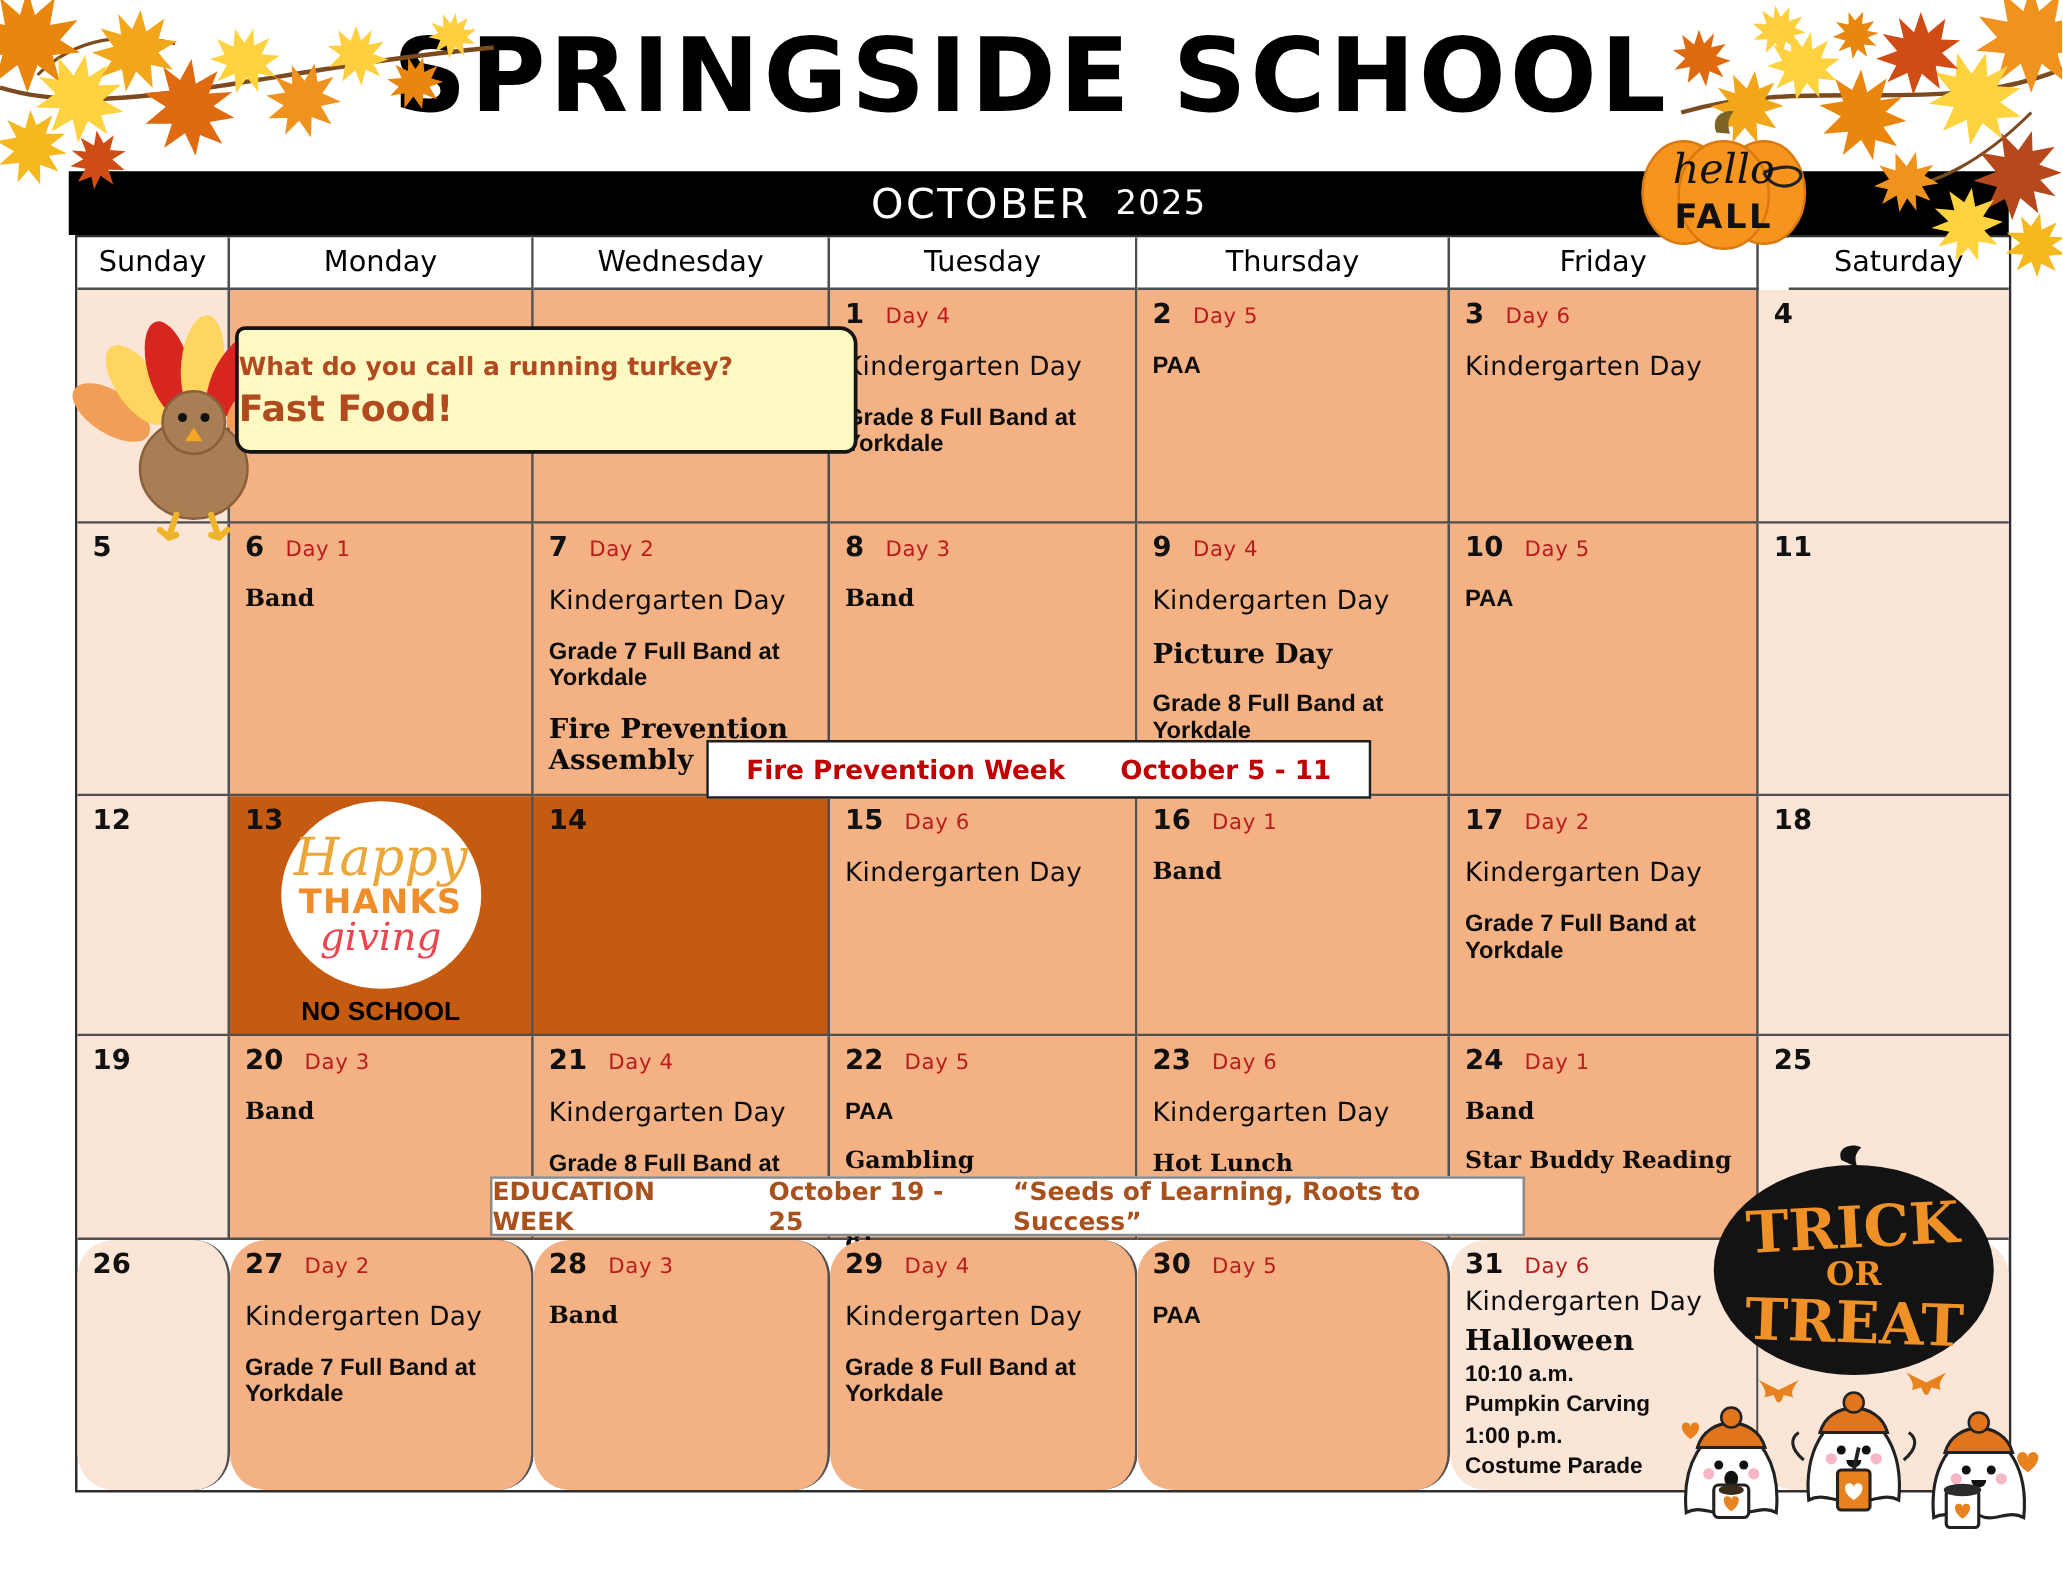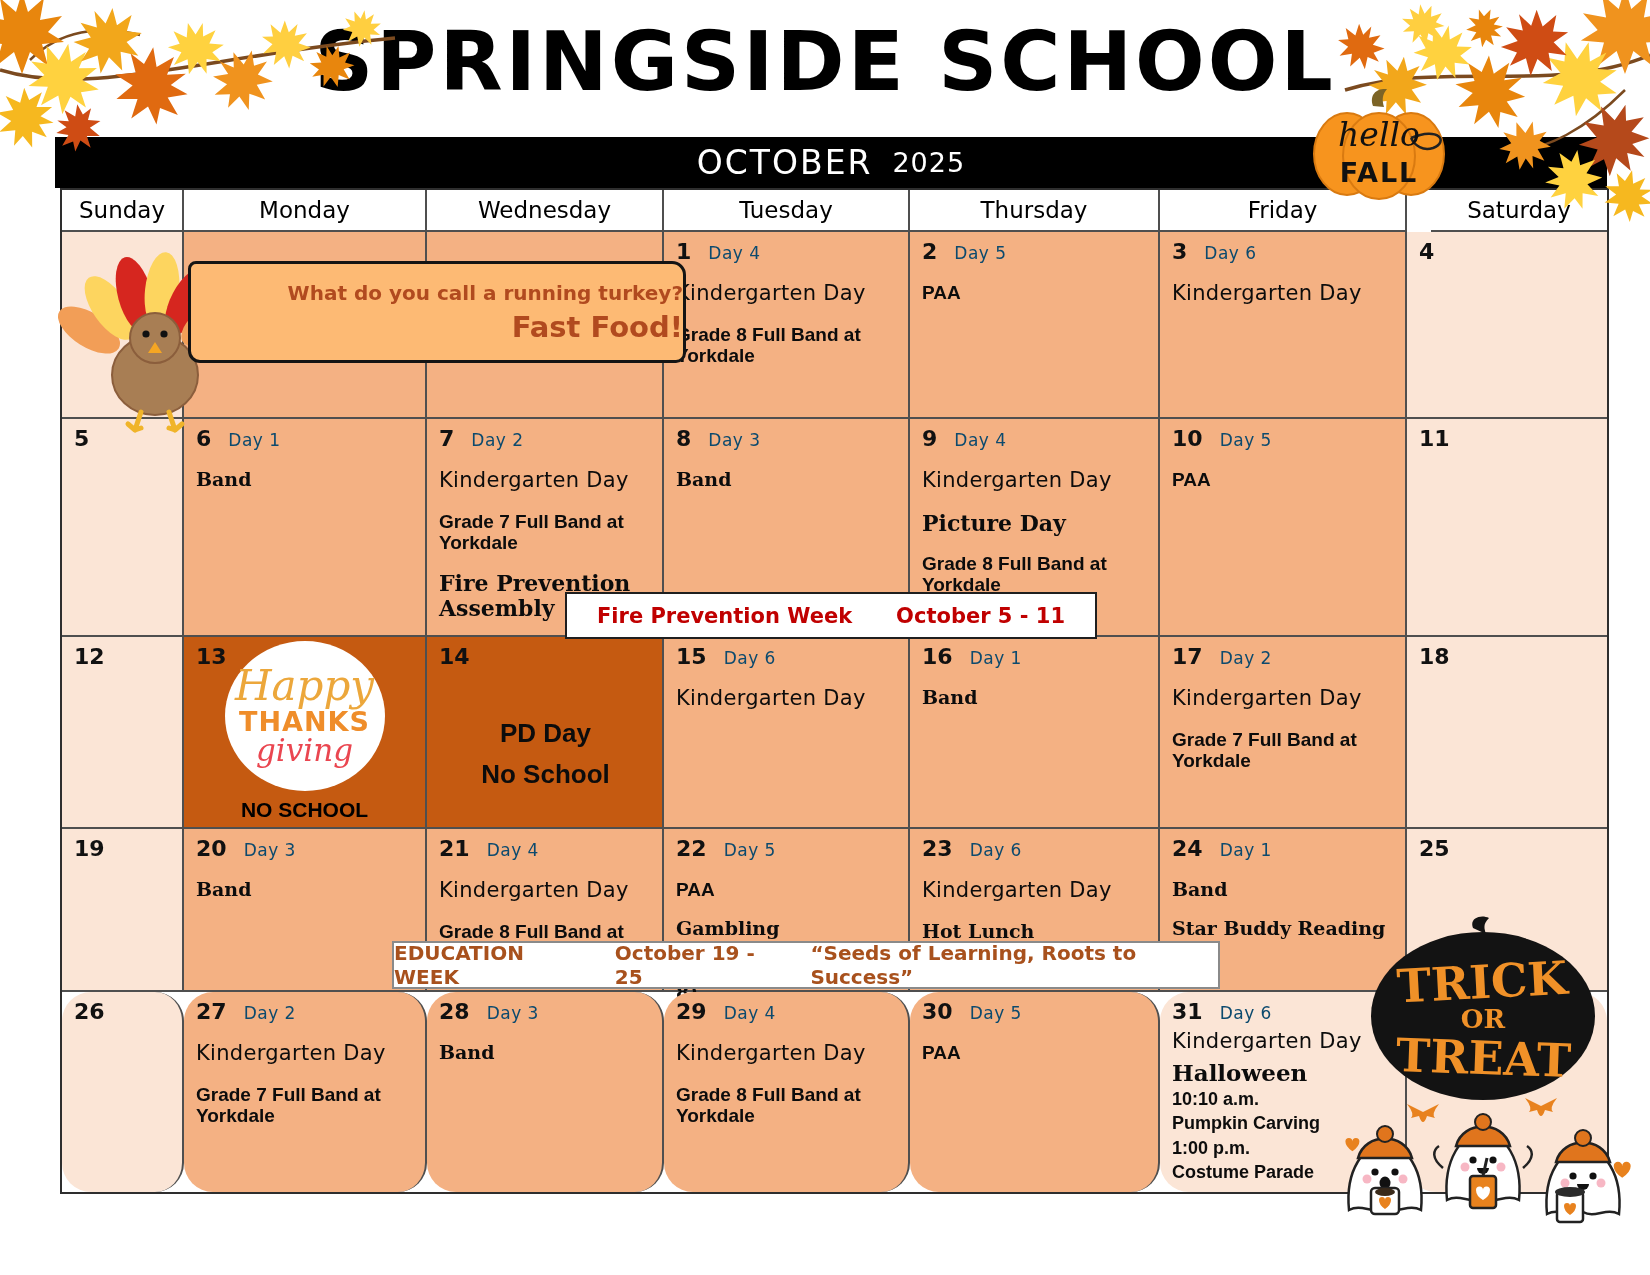--- a/index.html
+++ b/index.html
@@ -32,21 +32,21 @@
   .dow:nth-child(7n){border-right:none;margin-left:24px;}
   .cell{position:relative;border-right:2px solid #4f4f4f;border-bottom:2px solid #4f4f4f;
         padding:7px 10px 6px 12px;box-sizing:border-box;overflow:visible;}
   .cell:nth-child(7n){border-right:none;}
   .grid > .cell:nth-last-child(-n+7){border-bottom:none;border-radius:29px;}
   .tone-orange{background:#f4b183;}
   .tone-light{background:#fbe5d6;}
   .tone-dark{background:#c55a11;}
   .dateline{display:flex;align-items:baseline;}
   .dnum{font-family:"DejaVu Sans",sans-serif;font-weight:bold;font-size:22px;color:#111;}
-  .dlab{font-family:"DejaVu Sans",sans-serif;font-size:17px;color:#0c4a6e;margin-left:17px;letter-spacing:.5px;}
+  .dlab{font-family:"DejaVu Sans",sans-serif;font-size:17px;color:#b91c1c;margin-left:17px;letter-spacing:.5px;}
   .events{margin-top:2px;}
   .ev{margin-top:18px;line-height:1.12;color:#0c0c0c;}
   .s-comic{font-family:"DejaVu Sans",sans-serif;font-size:21px;letter-spacing:.3px;}
   .s-sb{font-family:"Liberation Sans",sans-serif;font-weight:bold;font-size:19px;}
   .s-serif{font-family:"DejaVu Serif",serif;font-weight:bold;font-size:19px;}
   .s-serifLg{font-family:"DejaVu Serif",serif;font-weight:bold;font-size:22px;}
   .s-tight{font-family:"Liberation Sans",sans-serif;font-weight:bold;font-size:18px;margin-top:4px !important;}
   .cell.center .events{margin-top:50px;text-align:center;}
   .cell.center .ev{font-family:"Liberation Sans",sans-serif;font-weight:bold;font-size:26px;margin-top:12px;}
   .cell.compact .ev{margin-top:6px;}
@@ -56,23 +56,23 @@
   .tg{position:absolute;left:50%;top:4px;transform:translateX(-50%);width:160px;height:150px;
       border-radius:50%;background:#fff;display:flex;flex-direction:column;align-items:center;
       justify-content:center;line-height:1.02;}
   .tg1{font-family:"DejaVu Serif",serif;font-style:italic;font-size:42px;color:#eca73b;}
   .tg2{font-family:"DejaVu Sans",sans-serif;font-weight:bold;font-size:27px;color:#ef8d2a;letter-spacing:1px;}
   .tg3{font-family:"DejaVu Serif",serif;font-style:italic;font-size:31px;color:#ea4650;}
   .noschool{position:absolute;bottom:5px;left:0;width:100%;text-align:center;
             font-family:"Liberation Sans",sans-serif;font-weight:bold;font-size:21px;color:#000;}
 
   
-  .joke-banner{position:absolute;left:188px;top:261px;width:492px;height:96px;background:#fdba74;
+  .joke-banner{position:absolute;left:188px;top:261px;width:492px;height:96px;background:#fef9c3;
                border:3px solid #141414;border-radius:8px 14px 10px 12px;z-index:5;
-               display:flex;flex-direction:column;align-items:flex-end;justify-content:center;}
+               display:flex;flex-direction:column;align-items:flex-start;justify-content:center;}
   .joke-q{font-family:"DejaVu Sans",sans-serif;font-weight:bold;font-size:20px;color:#b14a1f;}
   .joke-a{font-family:"DejaVu Sans",sans-serif;font-weight:bold;font-size:29px;color:#b14a1f;margin-top:5px;}
 
   .turkey{position:absolute;left:55px;top:250px;z-index:4;}
 
   .fire-banner{position:absolute;left:565px;top:592px;width:528px;height:43px;background:#fff;
                border:2px solid #1f1f1f;z-index:5;display:flex;align-items:center;justify-content:center;
                gap:44px;color:#c00000;font-family:"DejaVu Sans",sans-serif;font-weight:bold;font-size:21px;}
   .edu-banner{position:absolute;left:372px;top:941px;width:824px;height:44px;background:#fff;
               border:2px solid #8a8a8a;z-index:5;display:flex;align-items:center;justify-content:center;
@@ -262,24 +262,20 @@
         <div class="tg">
               <span class="tg1">Happy</span>
               <span class="tg2">THANKS</span>
               <span class="tg3">giving</span>
             </div>
             <div class="noschool">NO SCHOOL</div>
       </div>
       <div class="cell tone-dark center">
         <div class="dateline">
           <span class="dnum">14</span>
-        </div>
-        <div class="events">
-          <div class="ev s-sb">PD Day</div>
-          <div class="ev s-sb">No School</div>
         </div>
       </div>
       <div class="cell tone-orange">
         <div class="dateline">
           <span class="dnum">15</span>
           <span class="dlab">Day 6</span>
         </div>
         <div class="events">
           <div class="ev s-comic">Kindergarten Day</div>
         </div>

